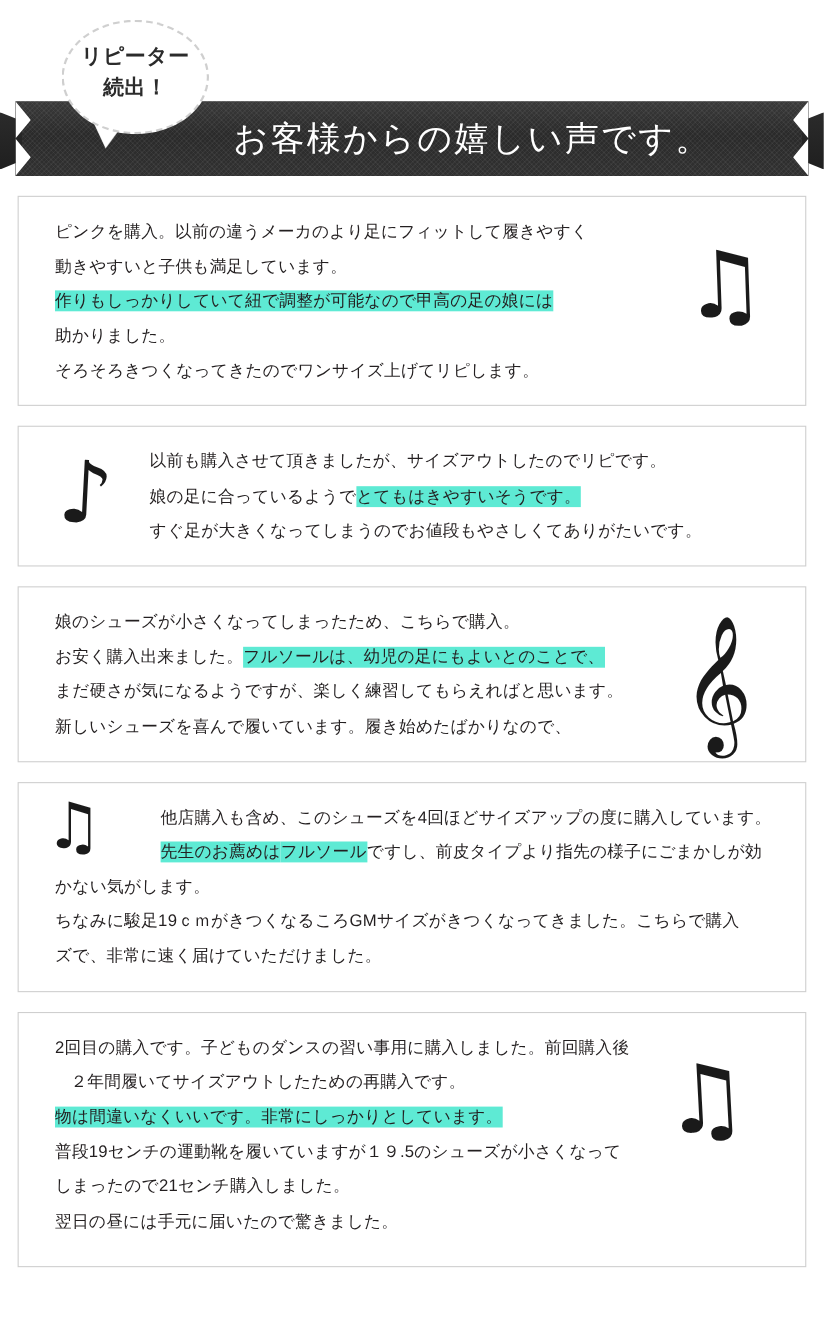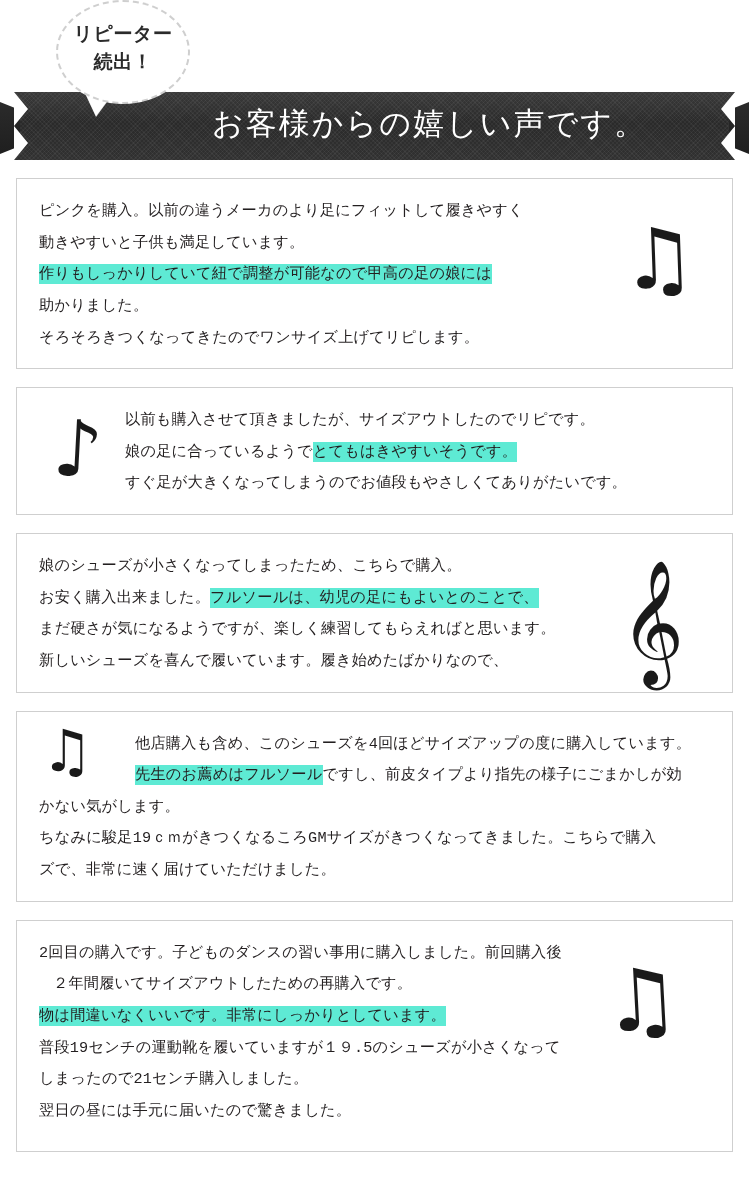--- a/index.html
+++ b/index.html
@@ -67,31 +67,31 @@
     position: absolute;
     left: 14px;
     top: 92px;
     width: 721px;
     height: 68px;
     line-height: 68px;
     text-align: center;
     color: #ffffff;
     font-size: 31px;
     letter-spacing: 2px;
-    font-family: Liberation Mono, monospace;
+    font-family: Liberation Serif, serif;
     font-weight: normal;
     padding-left: 110px;
     box-sizing: border-box;
   }
 
   
   .badge {
     position: absolute;
     left: 56px;
-    top: 0;
+    top: 18px;
     width: 134px;
     height: 110px;
   }
   .badge-circle {
     position: absolute;
     left: 0; top: 0;
     width: 134px;
     height: 104px;
     border-radius: 50%;
     background: #ffffff;
@@ -129,25 +129,25 @@
   .card {
     position: relative;
     border: 1px solid #cfcfcf;
     background: #ffffff;
     box-sizing: border-box;
     margin-bottom: 18px;
     padding: 20px 22px 18px 22px;
     overflow: hidden;
   }
   .card p {
-    margin: 0 0 7px 0;
+    margin: 0 0 7px 11px;
     font-size: 15.2px;
     line-height: 1.62;
     letter-spacing: 0.2px;
-    font-family: Liberation Mono, monospace;
+    font-family: Liberation Sans, sans-serif;
     color: #231f20;
   }
   .card p:last-child { margin-bottom: 0; }
   .mark {
     background: #5eead4;
     padding: 1px 0;
   }
   .indent-1 { padding-left: 14px; }
   .indent-2 { padding-left: 86px; }
   .indent-3 { padding-left: 96px; }

